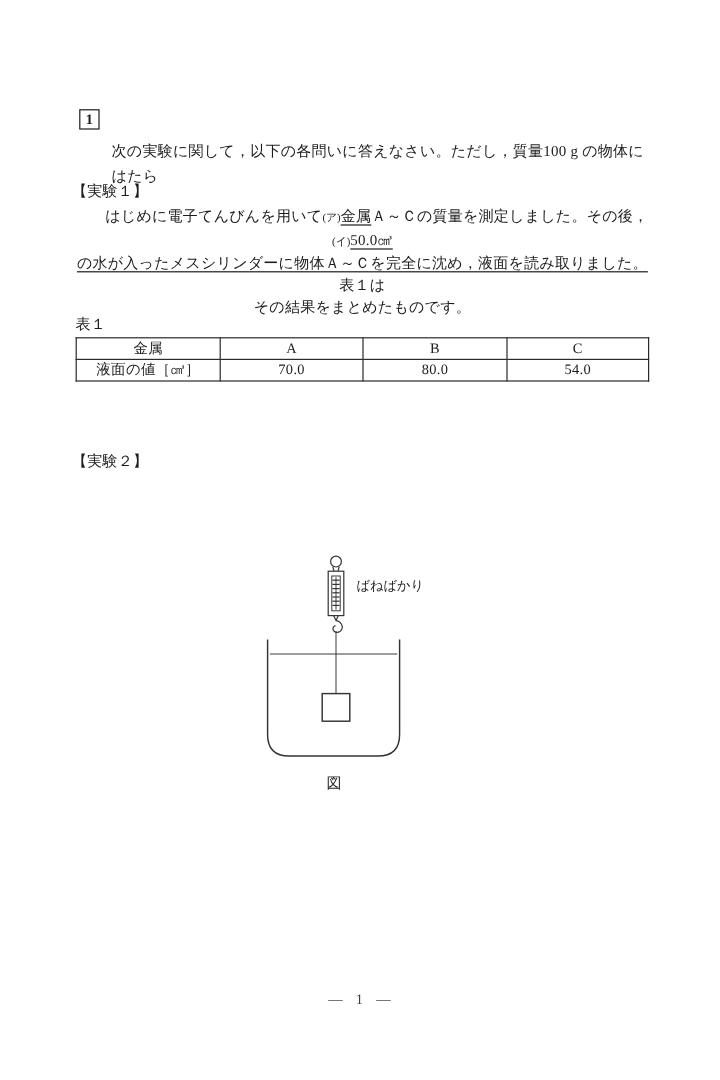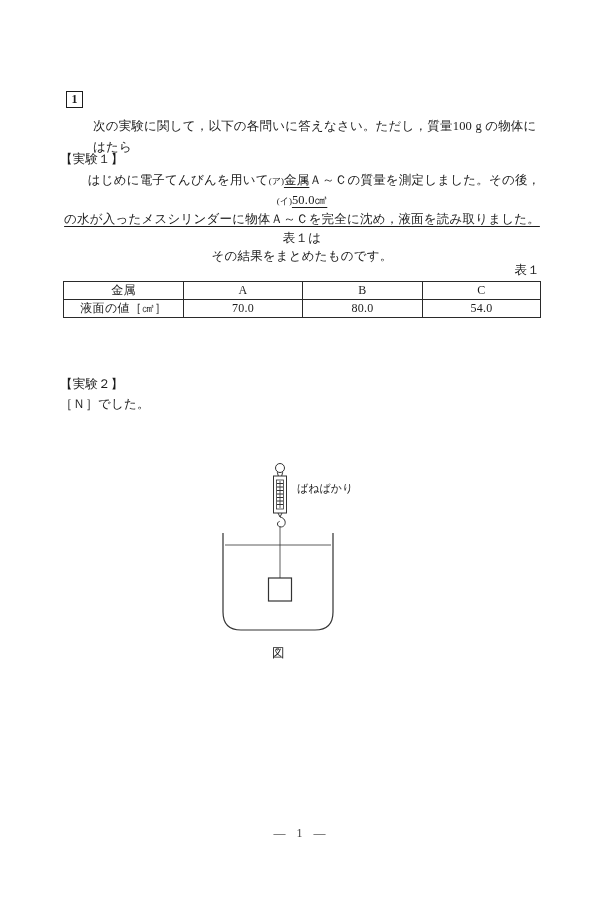--- a/index.html
+++ b/index.html
@@ -24,21 +24,21 @@
   .intro{left:84px;top:92px;width:462px;line-height:21px;}
   .intro .l1{margin-left:9px;margin-top:24px;}
 
   .exp-head{left:60px;top:151px;}
   .exp1-para{left:60px;top:171px;width:484px;line-height:18.5px;text-align:center;}
   .indent{margin-left:24px;}
 
   .marker{font-size:9px;letter-spacing:0;}
   .u{text-decoration:underline;text-underline-offset:3px;text-decoration-thickness:1px;}
 
-  .tbl-caption{left:63px;top:262px;width:477px;text-align:right;}
+  .tbl-caption{left:63px;top:262px;width:477px;text-align:left;}
   table.t1{
     left:63px;top:281px;
     border-collapse:collapse;
     table-layout:fixed;
   }
   table.t1 td{
     border:1px solid #2a2a2a;
     height:16px;
     text-align:center;
     vertical-align:middle;
@@ -103,21 +103,20 @@
     <td>70.0</td>
     <td>80.0</td>
     <td>54.0</td>
   </tr>
 </tbody>
   </table>
 
 <div class="abs exp2-head jp">【実験２】</div>
 
 <div class="abs exp2-para jp">
-  <div>［Ｎ］でした。</div>
 </div>
 
 <svg class="abs figure-svg" width="300" height="215" viewBox="0 0 300 215">
 
   <circle cx="130" cy="13" r="4.5"></circle>
 
   <path d="M127.3 17.2 L128.3 21 M132.7 17.2 L131.7 21"></path>
 
   <rect x="123.5" y="21" width="13" height="37"></rect>
   <rect x="126.5" y="25" width="7" height="29" style="stroke-width:0.8"></rect>

